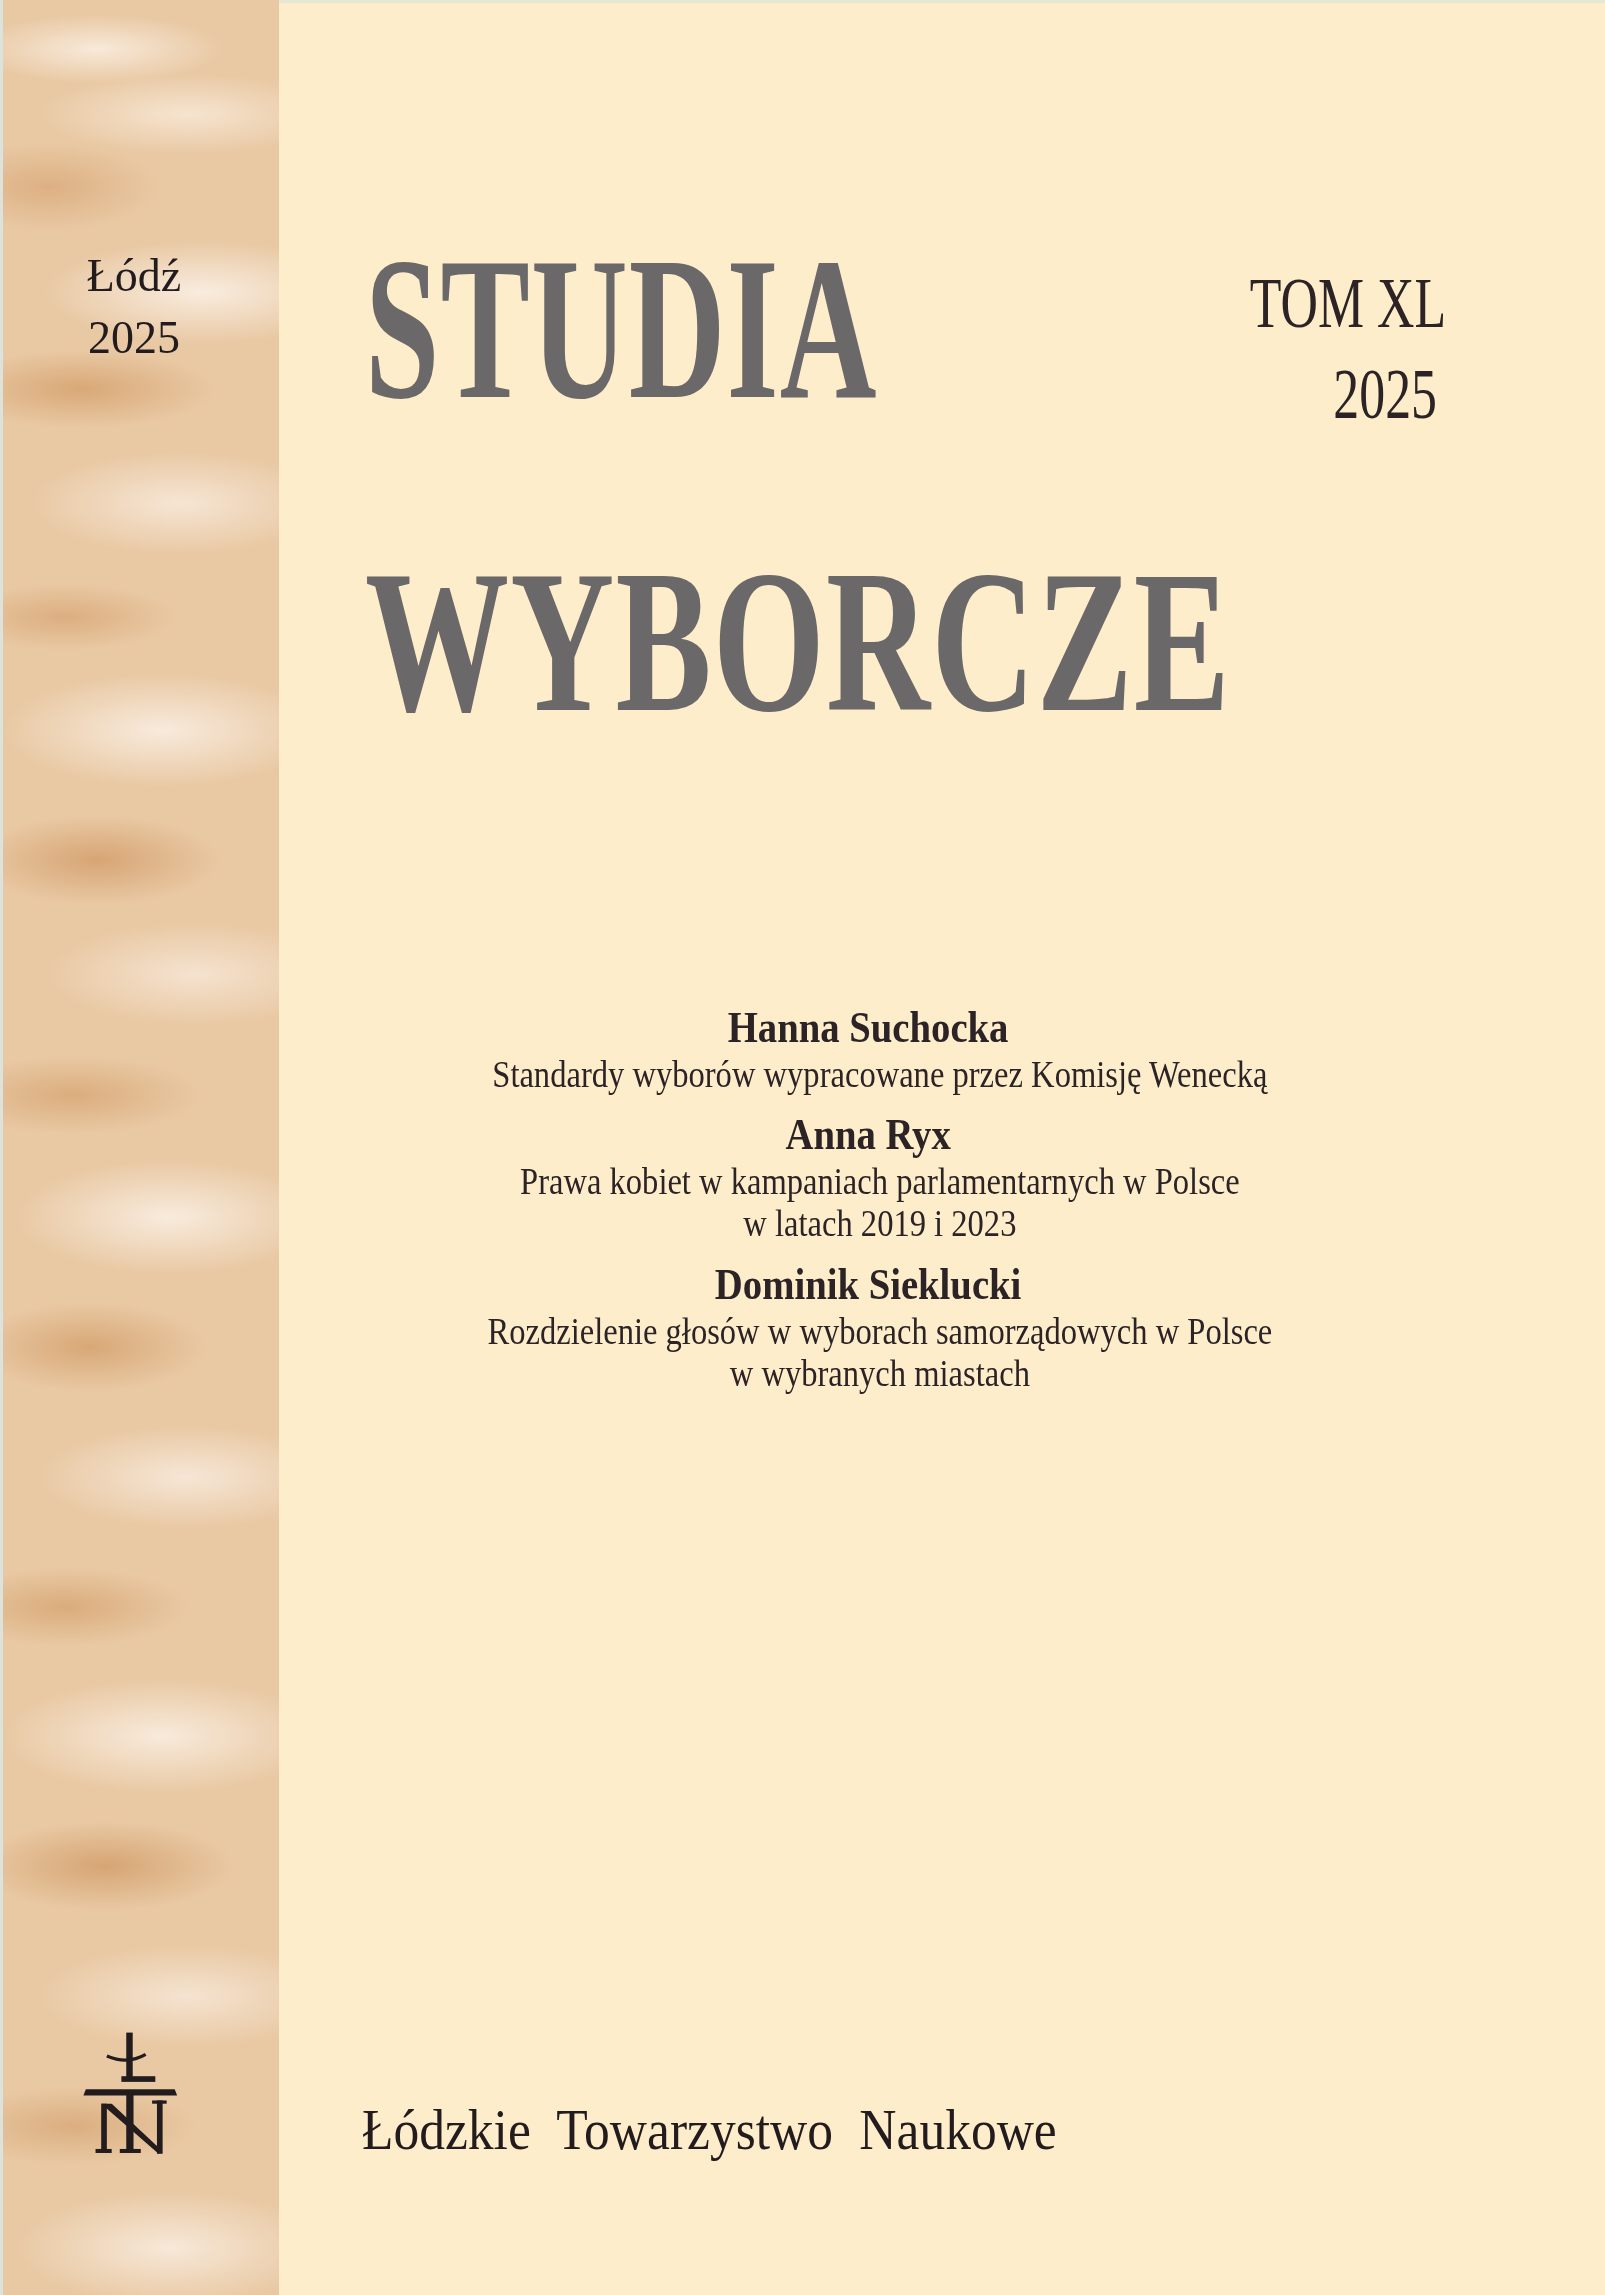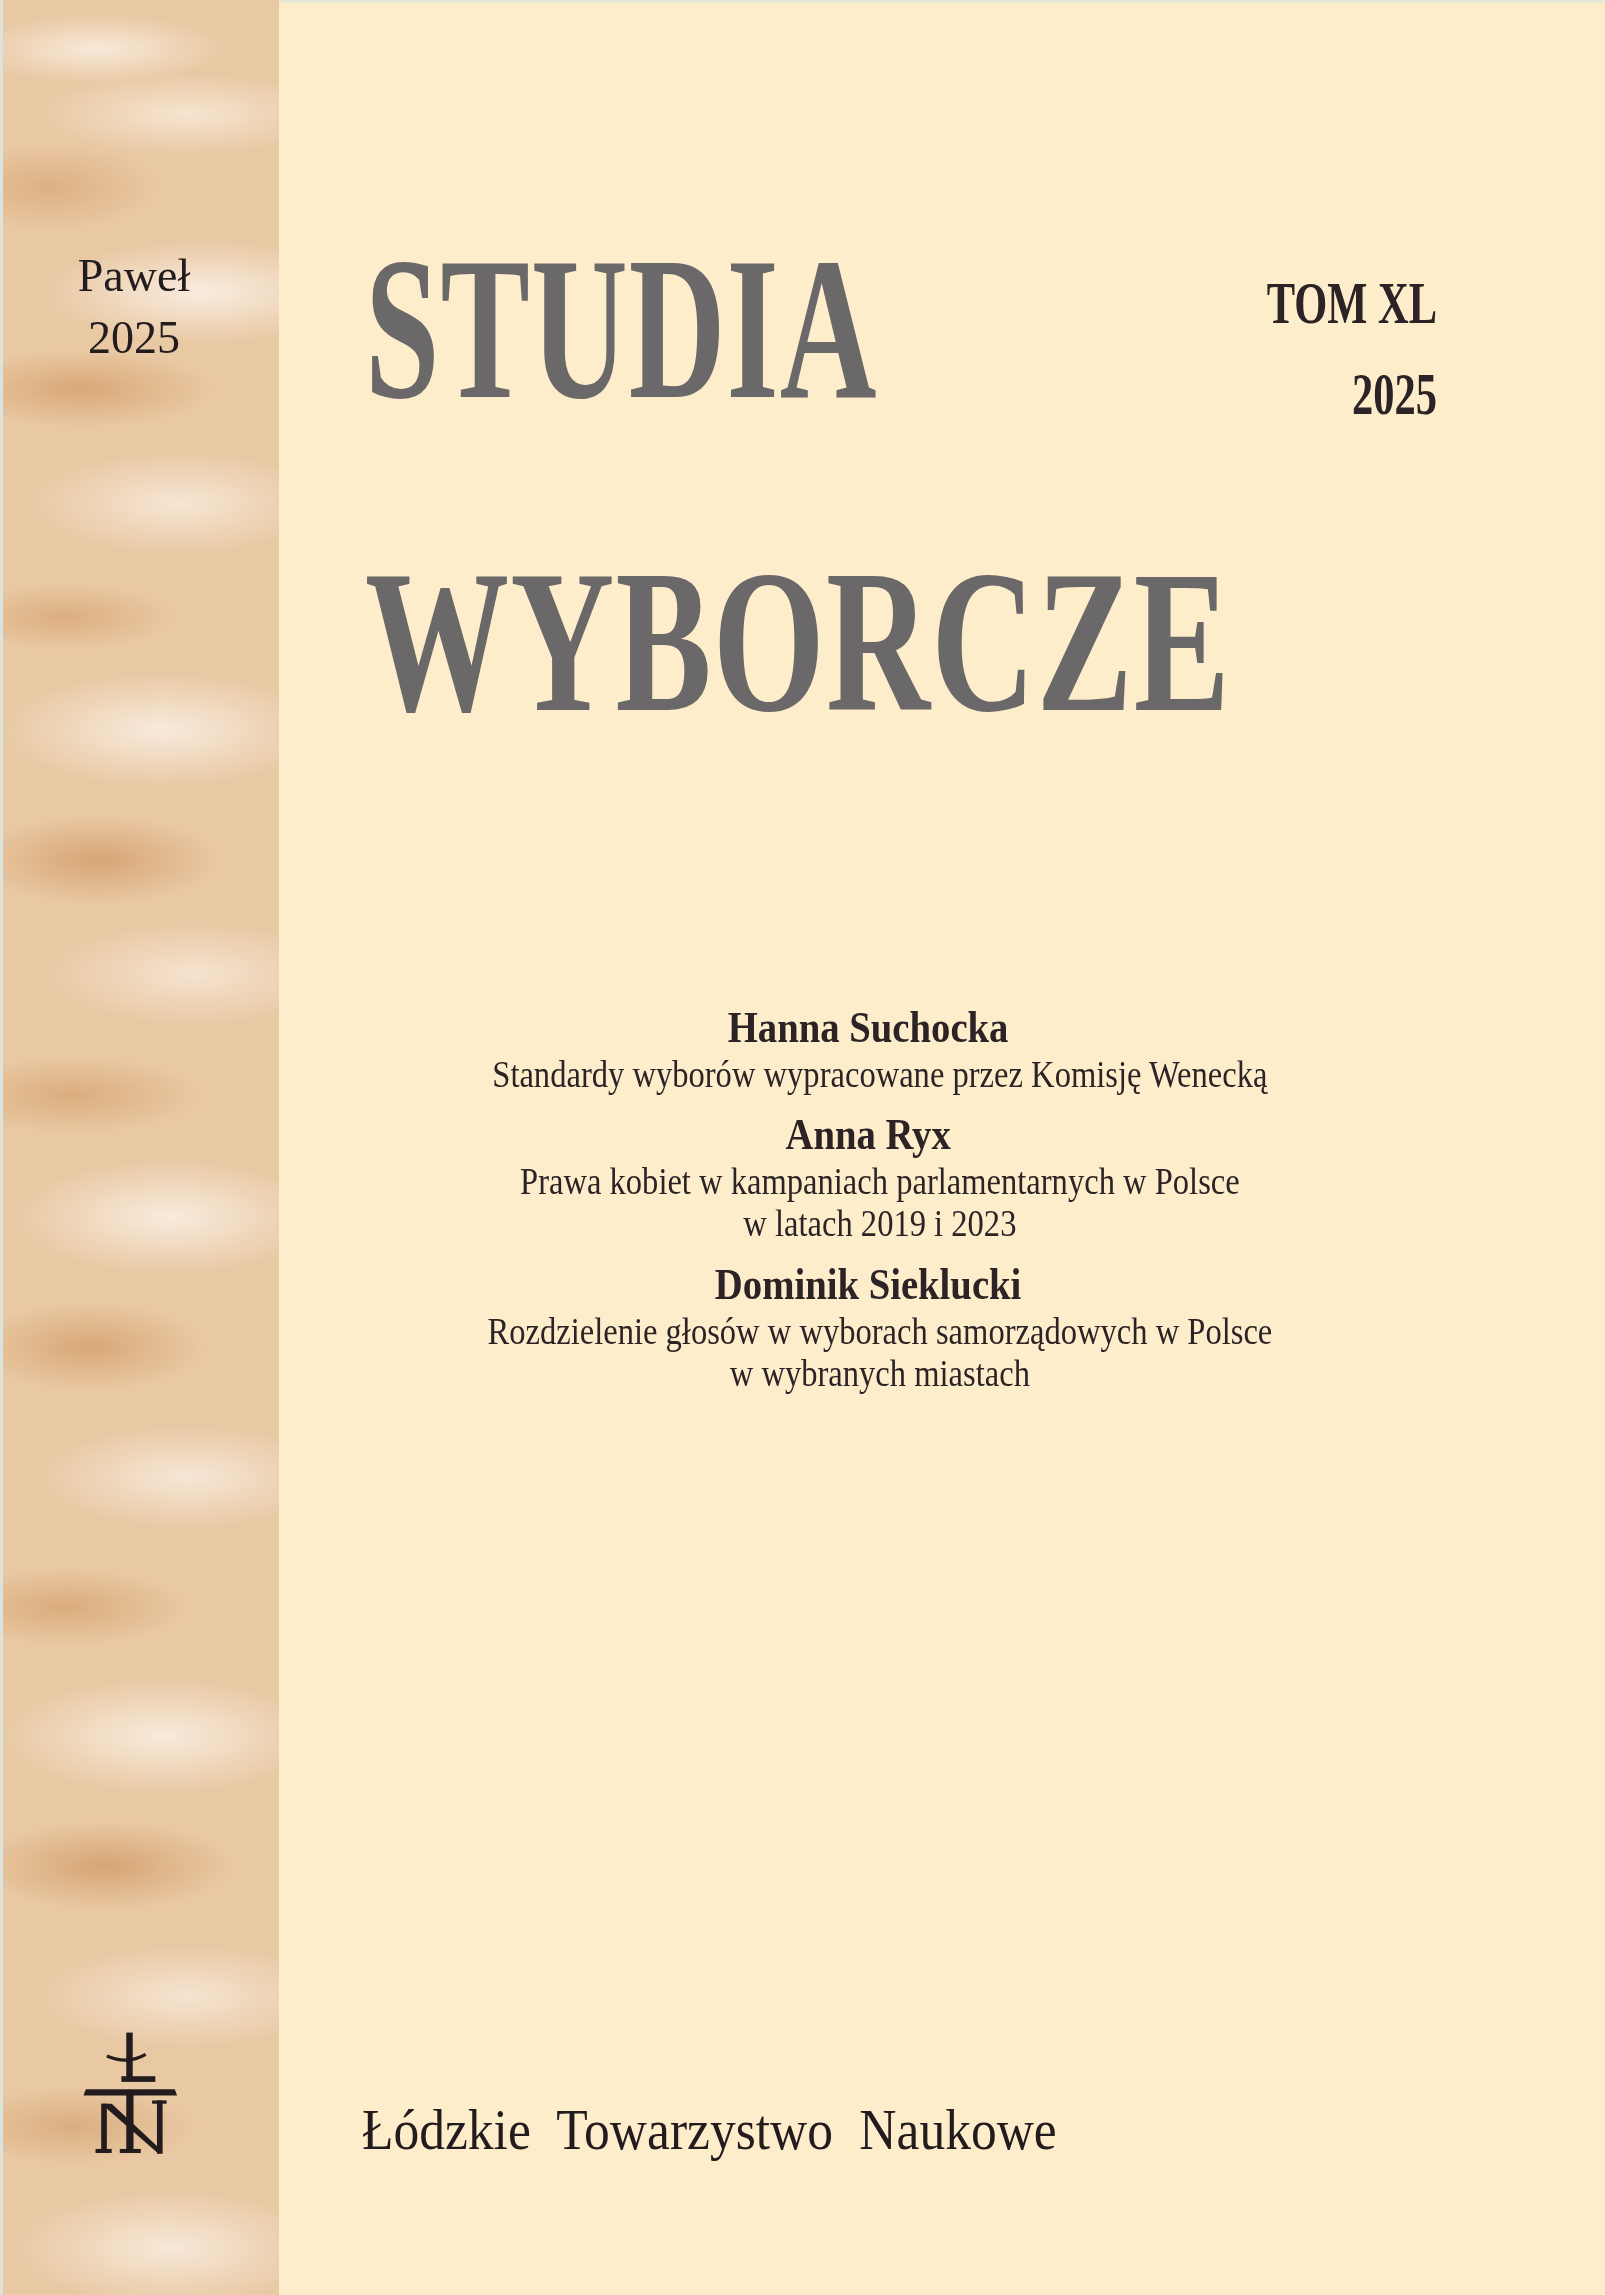--- a/index.html
+++ b/index.html
@@ -50,22 +50,22 @@
   .title-studia, .title-wyborcze {
     position: absolute; left: 365px; color: #6B6869;
     font-family: "Liberation Serif", serif; font-weight: bold;
     letter-spacing: 1.6px; white-space: nowrap;
     transform-origin: left top;
   }
   .title-studia { top: 227px; font-size: 203px; line-height: 203px; transform: scaleX(0.66) scaleY(1.0); }
   .title-wyborcze { top: 540px; font-size: 203px; line-height: 203px; transform: scaleX(0.71) scaleY(1.0); }
   .volume {
     position: absolute; left: 1177px; top: 258px; width: 260px;
-    text-align: right; font-weight: bold; color: #2B2325;
-    font-size: 59px; line-height: 91px;
+    text-align: right; font-weight: normal; color: #2B2325;
+    font-size: 72px; line-height: 91px;
   }
   .volume div { transform: scaleX(0.72); transform-origin: right top; white-space: nowrap; }
   .toc {
     position: absolute; left: 362px; top: 1000px; width: 1177px; text-align: center;
   }
   .entry { margin-bottom: 11.4px; }
   .entry .author {
     font-weight: bold; font-size: 45px; line-height: 54px;
     transform: scaleX(0.86); transform-origin: left top; white-space: nowrap;
   }
@@ -82,21 +82,21 @@
     position: absolute; left: 0; top: 0; width: 1606px; height: 3.2px; background: #E8E6D4;
   }
 </style>
 </head>
 <body>
 
 <div class="top-strip"></div>
 
 <div class="sidebar">
   <div class="city-year">
-    <div>Paweł</div>
+    <div>Łódź</div>
     <div>2025</div>
   </div>
 
   <svg class="logo" viewBox="0 0 125 160" xmlns="http://www.w3.org/2000/svg">
 
     <rect x="56" y="4" width="8" height="58" fill="#231C1E"></rect>
     <rect x="50" y="58" width="42" height="7" fill="#231C1E"></rect>
     <path d="M32 33 Q58 44 80 31" stroke="#231C1E" stroke-width="4" fill="none"></path>
 
     <path d="M6 74 L116 74 L119 82 L3 82 Z" fill="#231C1E"></path>

